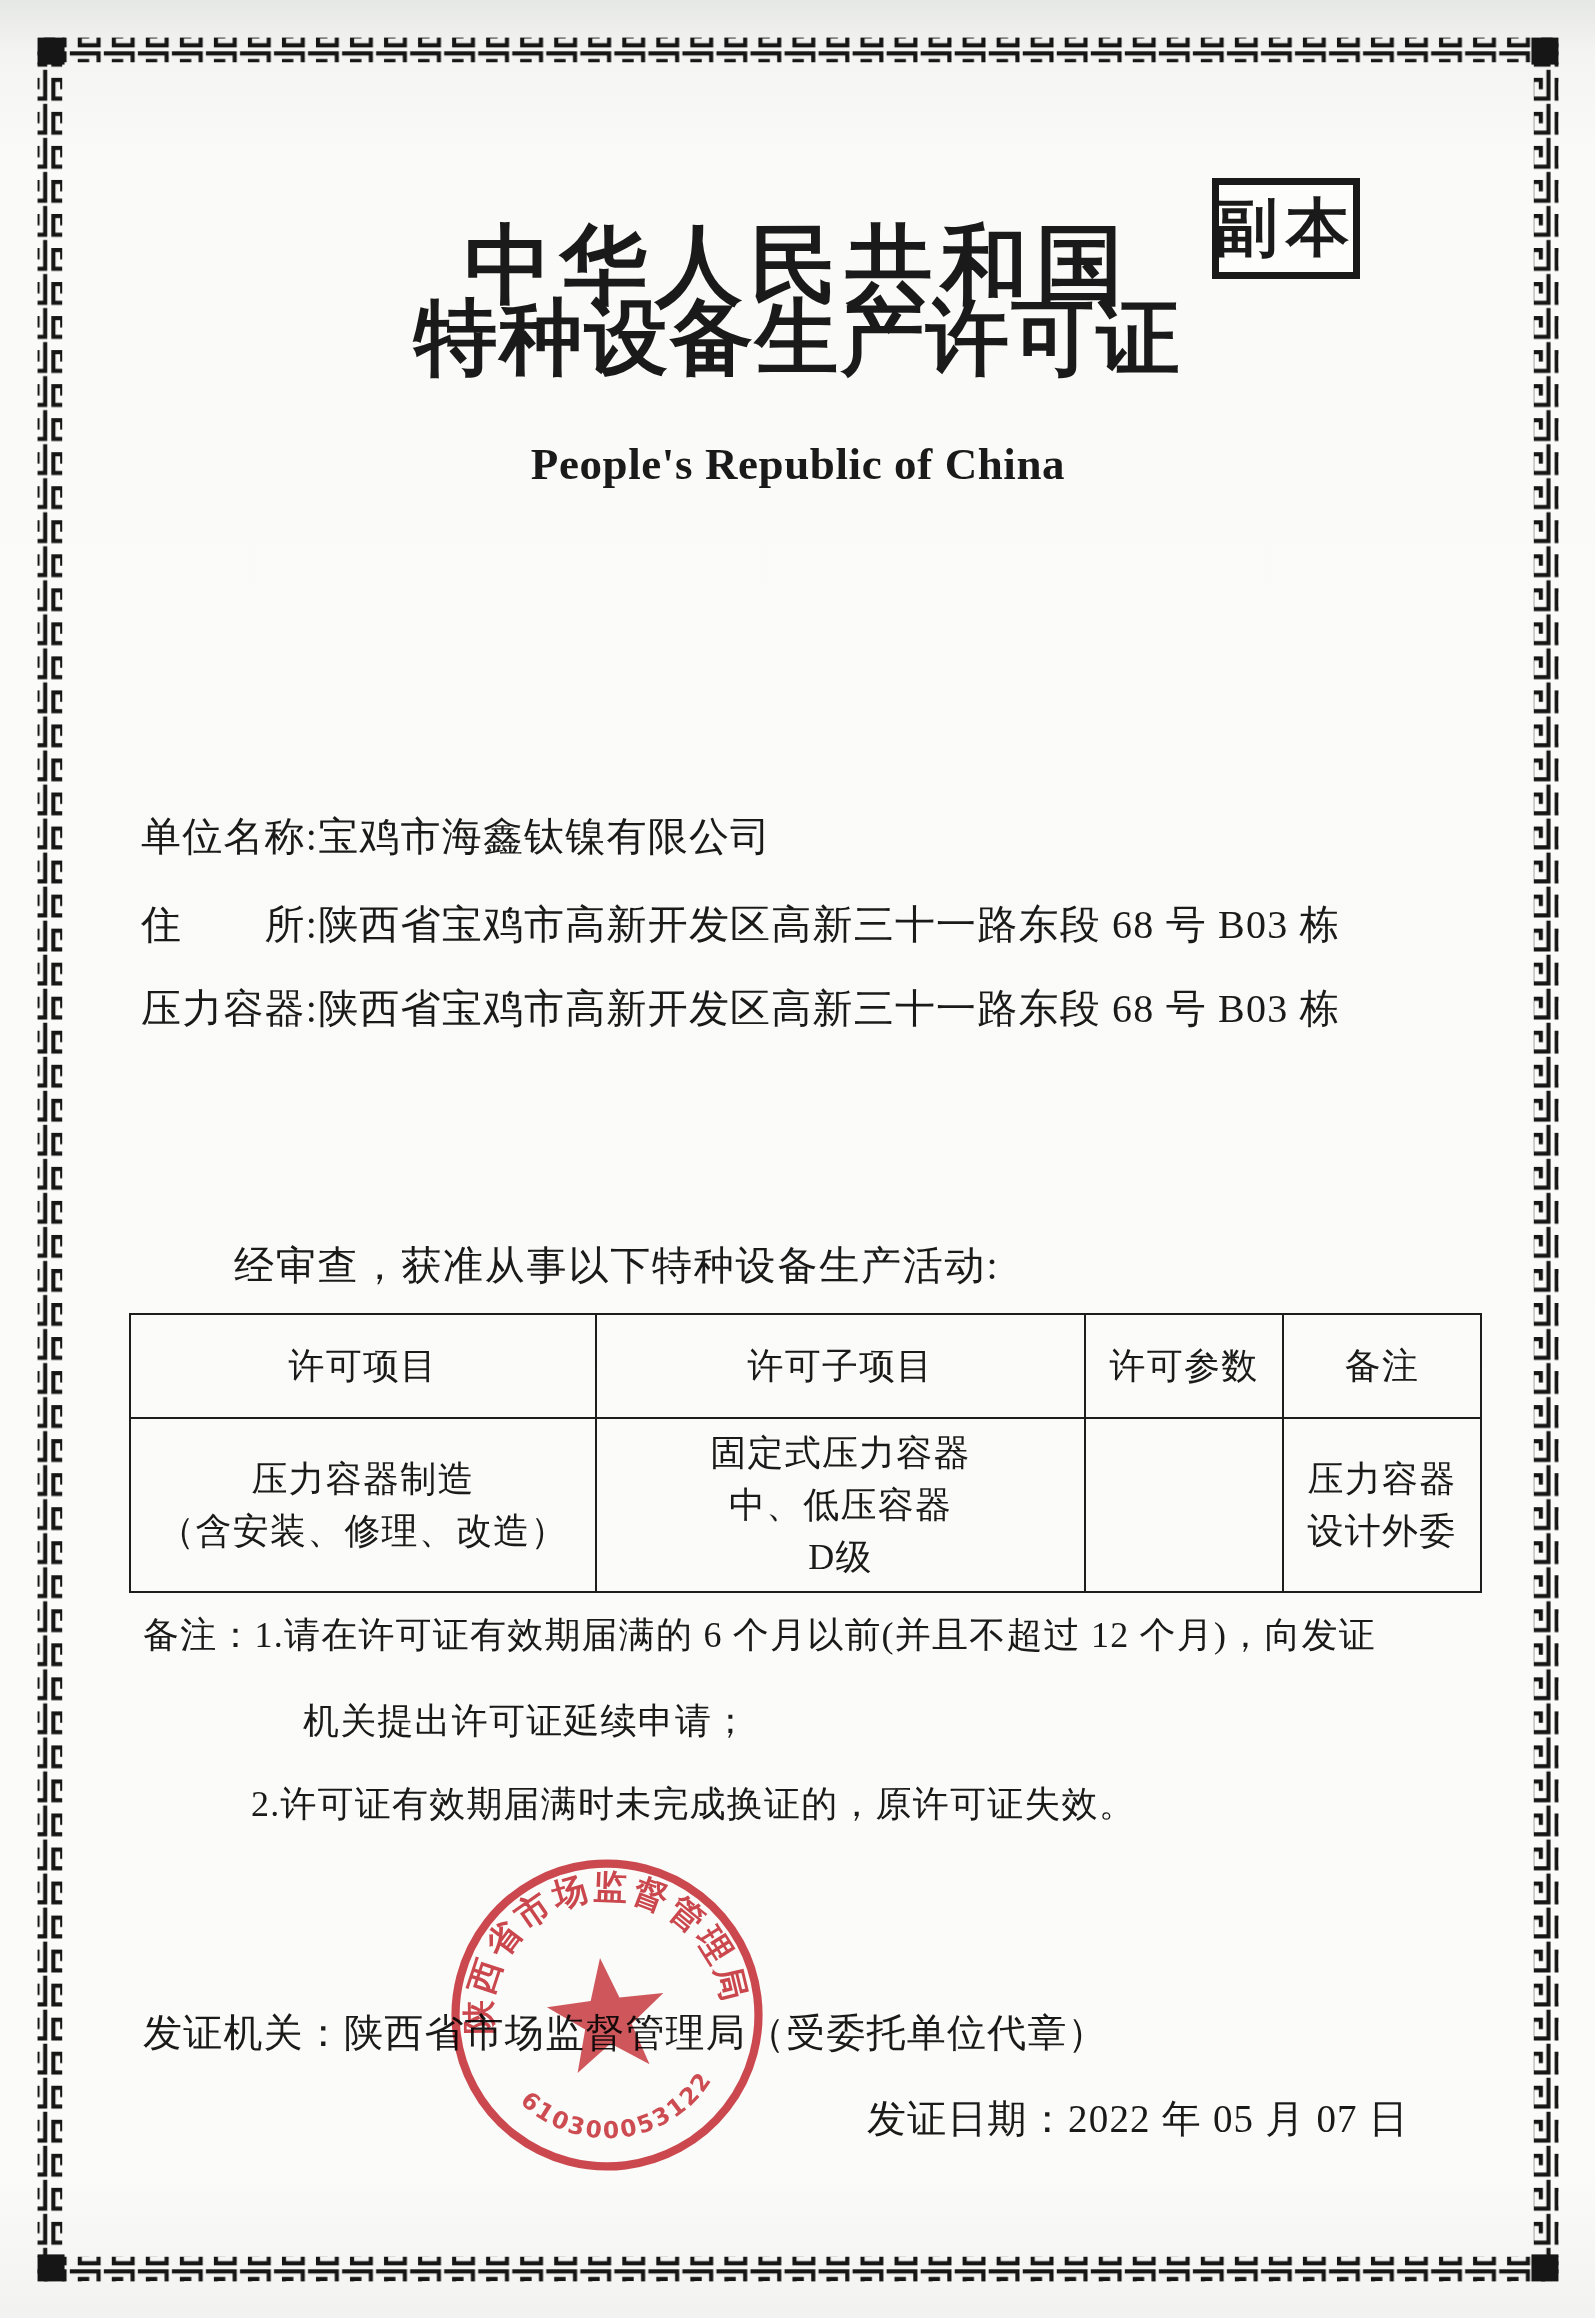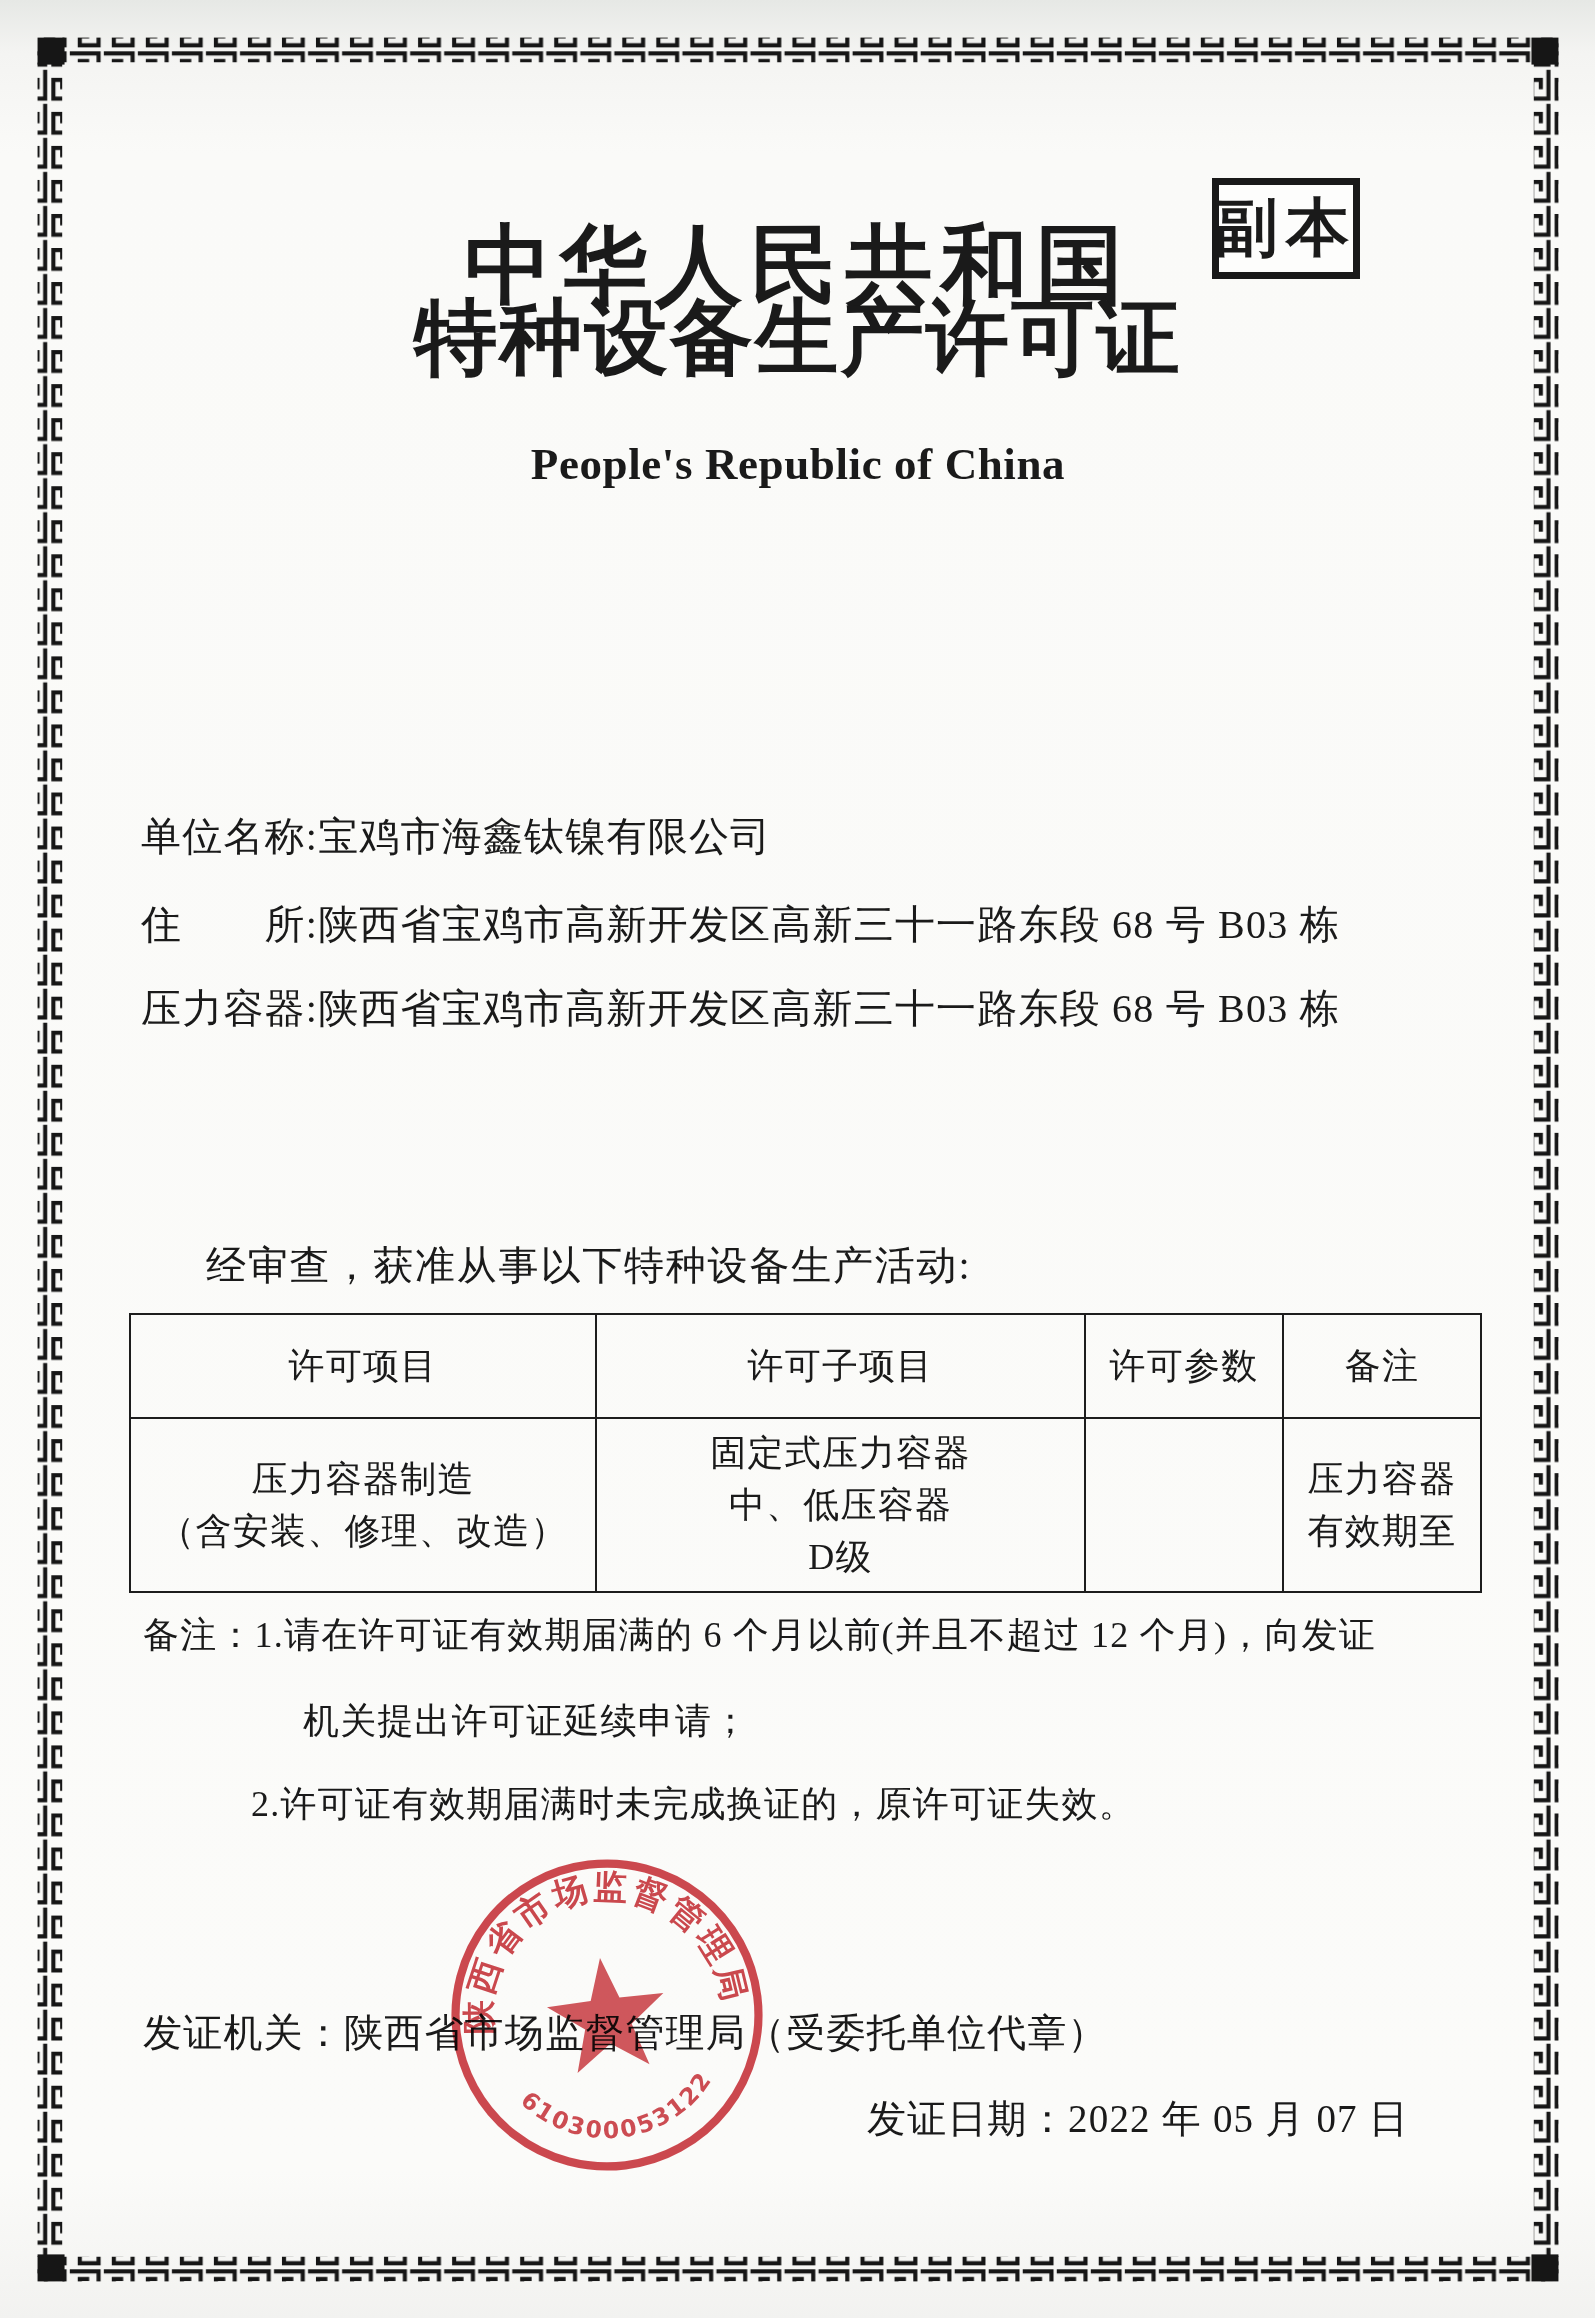--- a/index.html
+++ b/index.html
@@ -26,21 +26,21 @@
     border:7px solid #191919;box-sizing:border-box;
     display:flex;align-items:center;justify-content:center;
     font-size:63px;font-weight:700;letter-spacing:8.2px;
     background:rgba(255,255,255,.6);
   }
   .license-no{top:556px;left:997px;font-size:38px;font-weight:600;letter-spacing:1.8px;}
   .field{font-size:40px;font-weight:500;letter-spacing:1.2px;left:141px;}
   .f1{top:814px;}
   .f2{top:902px;}
   .f3{top:986px;}
-  .approval{top:1243px;left:206px;font-size:40px;font-weight:500;letter-spacing:1.8px;}
+  .approval{top:1243px;left:234px;font-size:40px;font-weight:500;letter-spacing:1.8px;}
   table.lic{
     position:absolute;left:129px;top:1313px;width:1352px;
     border-collapse:collapse;table-layout:fixed;
     font-size:36px;font-weight:500;
   }
   table.lic td,table.lic th{
     border:2.9px solid #1d1d1d;text-align:center;vertical-align:middle;
     padding:7px;font-weight:500;letter-spacing:1.2px;
   }
   tr.hdr{height:104px;}
@@ -123,21 +123,21 @@
         <div class="cellline">（含安装、修理、改造）</div>
       </td>
       <td>
         <div class="cellline">固定式压力容器</div>
         <div class="cellline">中、低压容器</div>
         <div class="cellline">D级</div>
       </td>
       <td></td>
       <td>
         <div class="cellline">压力容器</div>
-        <div class="cellline">有效期至</div>
+        <div class="cellline">设计外委</div>
       </td>
     </tr>
   </tbody>
     </table>
 
   <div class="abs notes n1">备注：1.请在许可证有效期届满的 6 个月以前(并且不超过 12 个月)，向发证</div>
   <div class="abs notes n2">机关提出许可证延续申请；</div>
   <div class="abs notes n3">2.许可证有效期届满时未完成换证的，原许可证失效。</div>
 
   <div class="abs footer-line authority">

